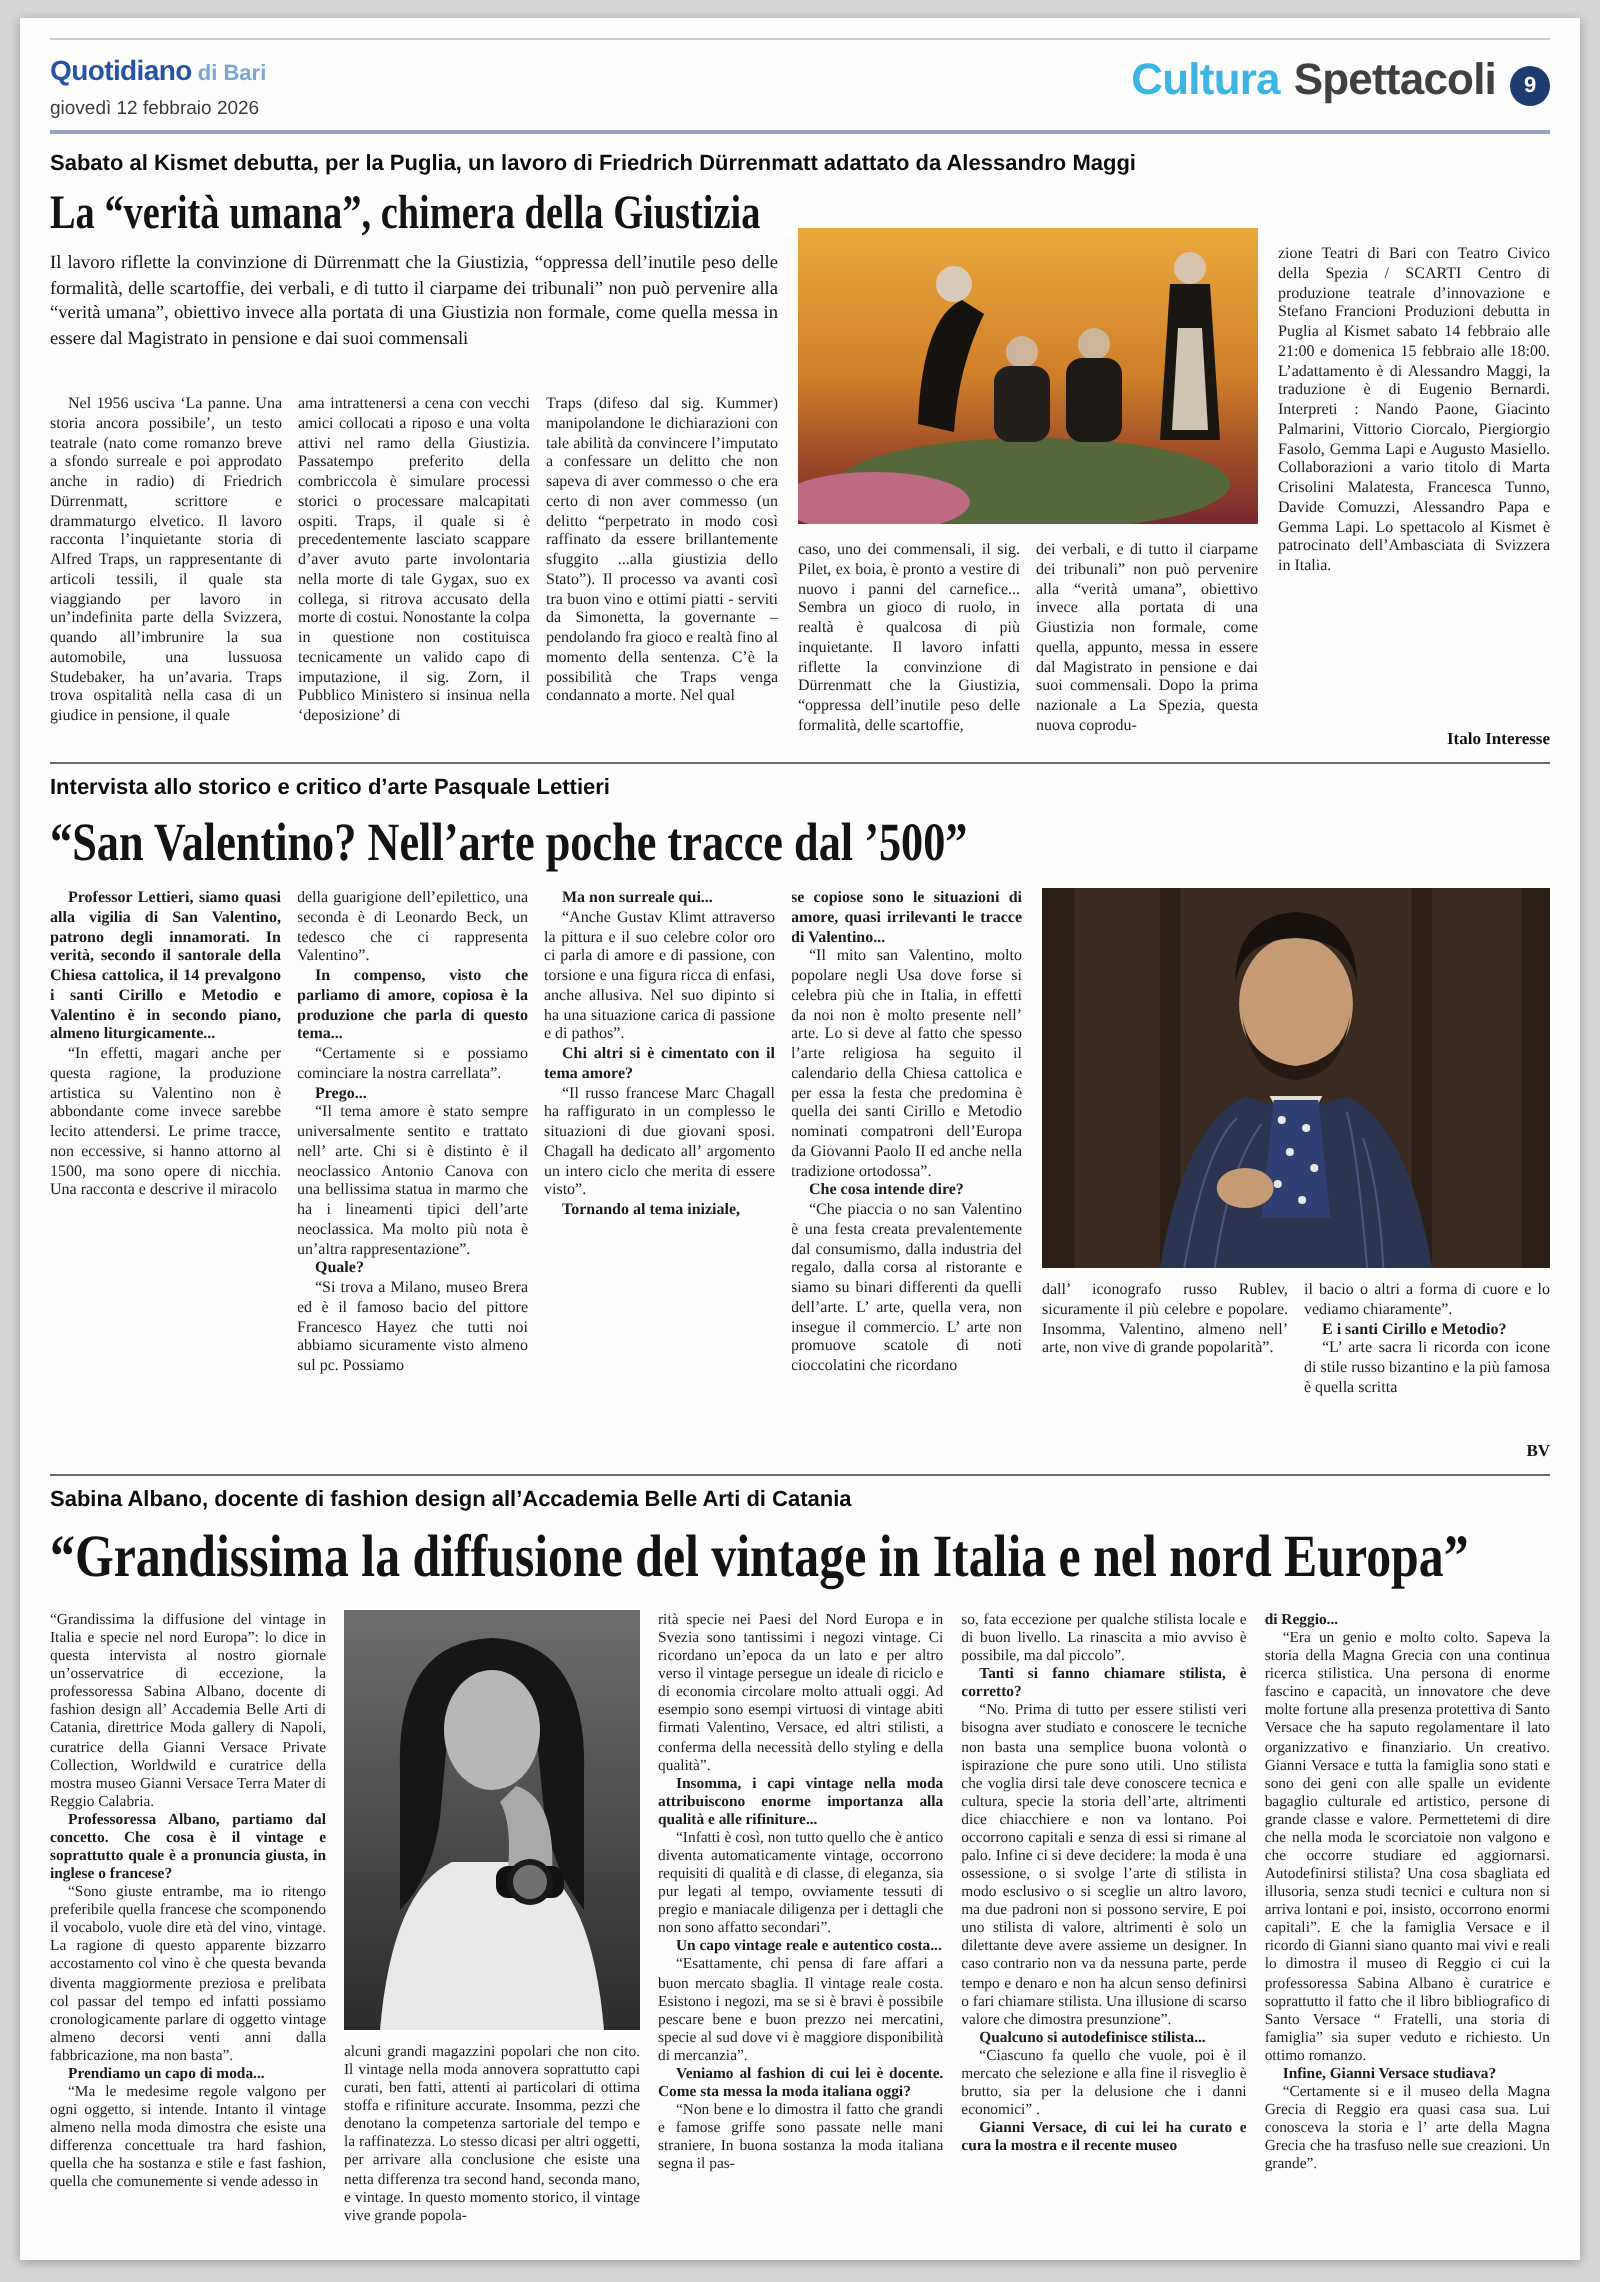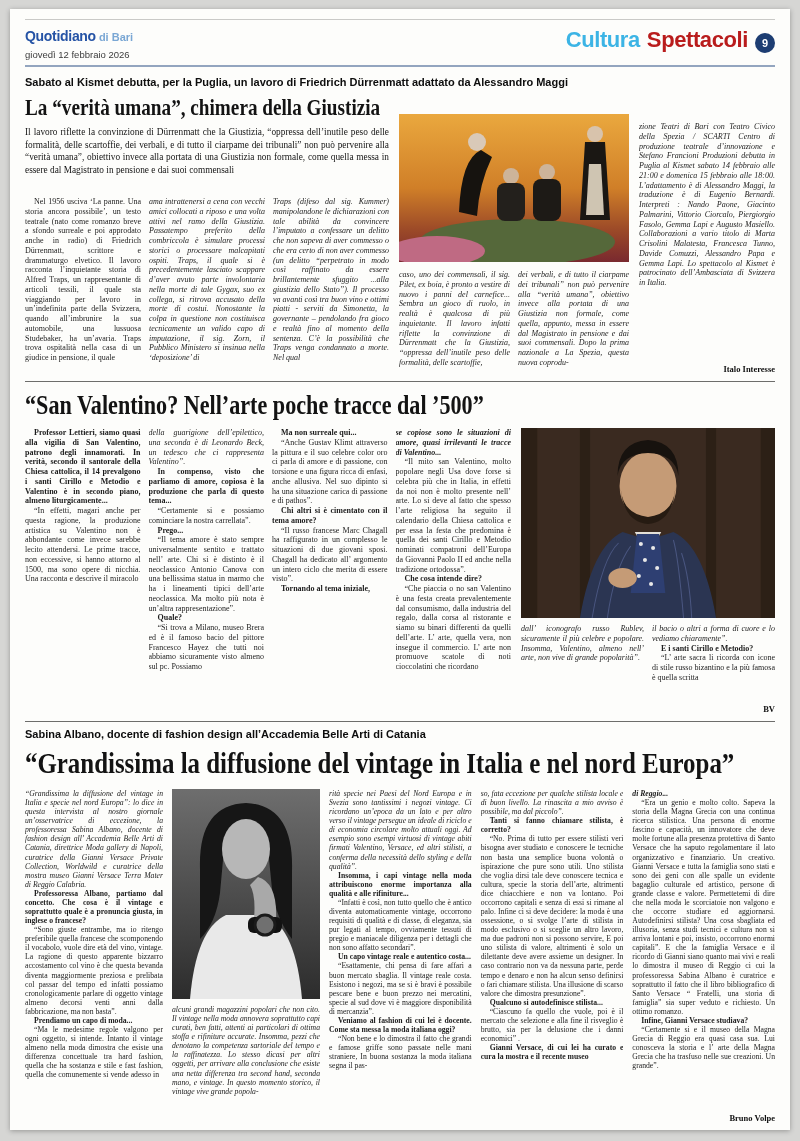--- a/index.html
+++ b/index.html
@@ -7,35 +7,35 @@
   body{background:#d6d6d4;font-family:"Liberation Serif",serif;position:relative;overflow:hidden;}
   .page{position:absolute;left:10px;top:9px;width:780px;height:1121px;background:#fdfdfb;
         box-shadow:0 1px 5px rgba(0,0,0,.3);padding:10px 15px 20px;overflow:hidden;}
   .top-rule{border-top:1px solid #c9c9c7;margin-bottom:7px;}
   .masthead{display:flex;justify-content:space-between;align-items:flex-start;height:32px;}
   .logo-main{font:700 14px "Liberation Sans",sans-serif;color:#2553a5;letter-spacing:-.3px;}
   .logo-sub{font:700 11px "Liberation Sans",sans-serif;color:#7aa7d4;margin-left:3px;}
   .edition-date{font:400 9.5px "Liberation Sans",sans-serif;color:#3c3c3c;margin-top:4px;}
   .section{display:flex;align-items:flex-end;gap:7px;font:700 22px "Liberation Sans",sans-serif;letter-spacing:-.4px;}
   .sec1{color:#3cb4e5;}
-  .sec2{color:#b91c1c;}
+  .sec2{color:#404040;}
   .badge{width:20px;height:20px;border-radius:50%;background:#1d3d72;color:#fff;
          font:700 11px/20px "Liberation Sans",sans-serif;text-align:center;letter-spacing:0;}
   .mast-rule{border-top:2px solid #93a5bf;margin:6px 0 9px;}
   .kicker{font:700 11px "Liberation Sans",sans-serif;color:#0d0d0d;margin-bottom:4px;}
   .headline{font-family:"Liberation Serif",serif;font-weight:700;color:#131313;white-space:nowrap;
             transform-origin:0 50%;overflow:visible;}
   .h1a{font-size:24px;transform:scaleX(.80);height:30px;line-height:30px;}
   .h2a{font-size:27px;transform:scaleX(.82);height:36px;line-height:34px;margin-bottom:4px;}
   .h3a{font-size:30px;transform:scaleX(.83);height:40px;line-height:38px;margin-bottom:5px;}
   .standfirst{font-size:9.3px;line-height:1.35;text-align:justify;color:#141414;margin:4px 0 7px;height:64px;overflow:hidden;}
   .para{font-size:8px;line-height:1.22;text-align:justify;text-indent:9px;color:#1c1c1c;
         hyphens:auto;-webkit-hyphens:auto;}
   .para.q{font-weight:700;}
-  .para.ni{text-indent:0;font-style:italic;}
+  .para.ni{text-indent:0;}
   .cols{display:grid;gap:8px;overflow:hidden;}
   .col{overflow:hidden;}
   .colgrow{flex:1;overflow:hidden;}
   .byline{font:700 8.5px "Liberation Serif",serif;color:#111;text-align:right;padding-top:3px;}
   .sep{border-top:1px solid #6d6d6b;margin:7px 0 6px;}
   .photo{overflow:hidden;background:#222;}
   .photo svg{display:block;width:100%;height:100%;}
   
   .a1-body{display:flex;gap:10px;height:282px;}
   .a1-left{width:364px;display:flex;flex-direction:column;}
@@ -136,20 +136,21 @@
             <p class="para ni">zione Teatri di Bari con Teatro Civico della Spezia / SCARTI Centro di produzione teatrale d’innovazione e Stefano Francioni Produzioni debutta in Puglia al Kismet sabato 14 febbraio alle 21:00 e domenica 15 febbraio alle 18:00. L’adattamento è di Alessandro Maggi, la traduzione è di Eugenio Bernardi. Interpreti : Nando Paone, Giacinto Palmarini, Vittorio Ciorcalo, Piergiorgio Fasolo, Gemma Lapi e Augusto Masiello. Collaborazioni a vario titolo di Marta Crisolini Malatesta, Francesca Tunno, Davide Comuzzi, Alessandro Papa e Gemma Lapi. Lo spettacolo al Kismet è patrocinato dell’Ambasciata di Svizzera in Italia.</p>
           </div>
         <div class="byline">Italo Interesse</div>
       </div>
     </div>
   </section>
 
   <div class="sep"></div>
 
   <section>
+    <div class="kicker">Intervista allo storico e critico d’arte Pasquale Lettieri</div>
     <h1 class="headline h2a">“San Valentino? Nell’arte poche tracce dal ’500”</h1>
     <div class="a2-body">
       <div class="a2-left">
         <div class="cols">
           <div class="col">
               <p class="para q">Professor Lettieri, siamo quasi alla vigilia di San Valentino, patrono degli innamorati. In verità, secondo il santorale della Chiesa cattolica, il 14 prevalgono i santi Cirillo e Metodio e Valentino è in secondo piano, almeno liturgicamente...</p>
               <p class="para">“In effetti, magari anche per questa ragione, la produzione artistica su Valentino non è abbondante come invece sarebbe lecito attendersi. Le prime tracce, non eccessive, si hanno attorno al 1500, ma sono opere di nicchia. Una racconta e descrive il miracolo</p>
             </div>
           <div class="col">
               <p class="para ni">della guarigione dell’epilettico, una seconda è di Leonardo Beck, un tedesco che ci rappresenta Valentino”.</p>

